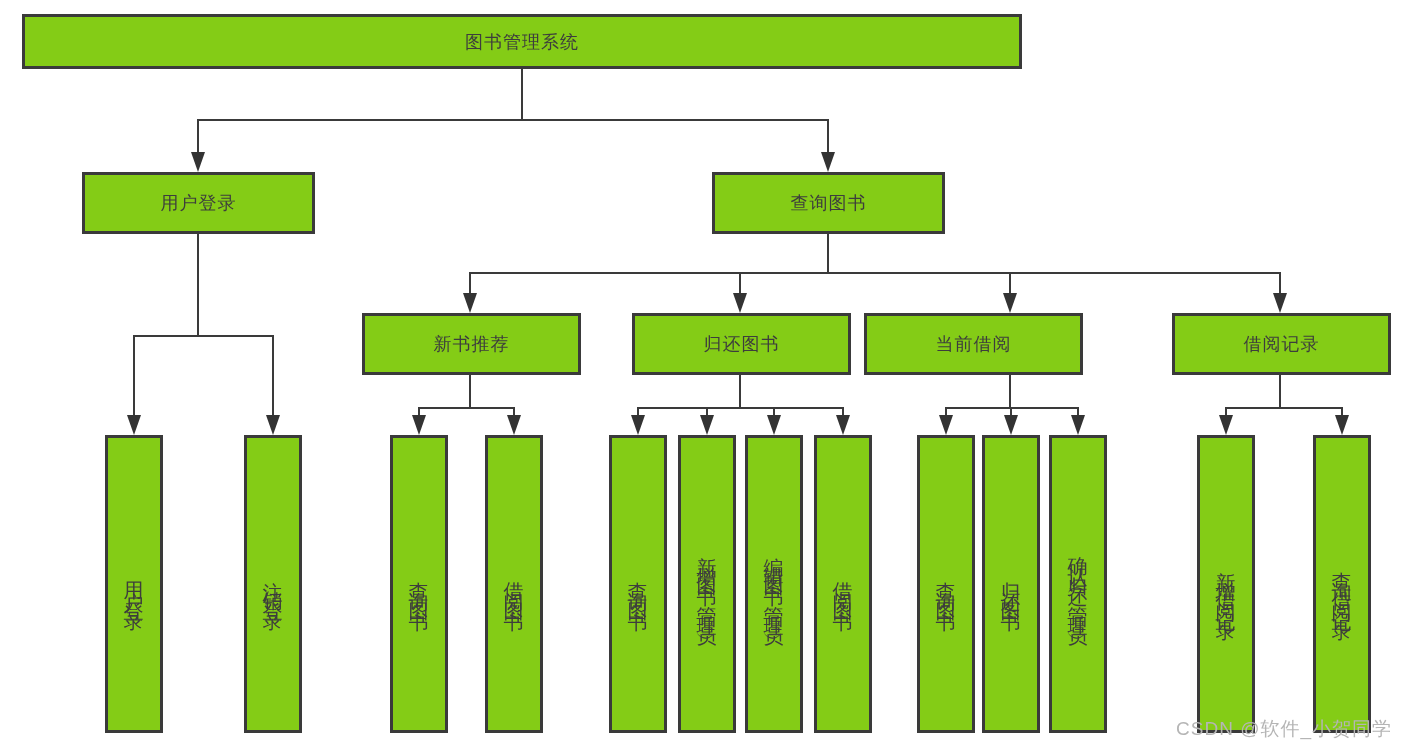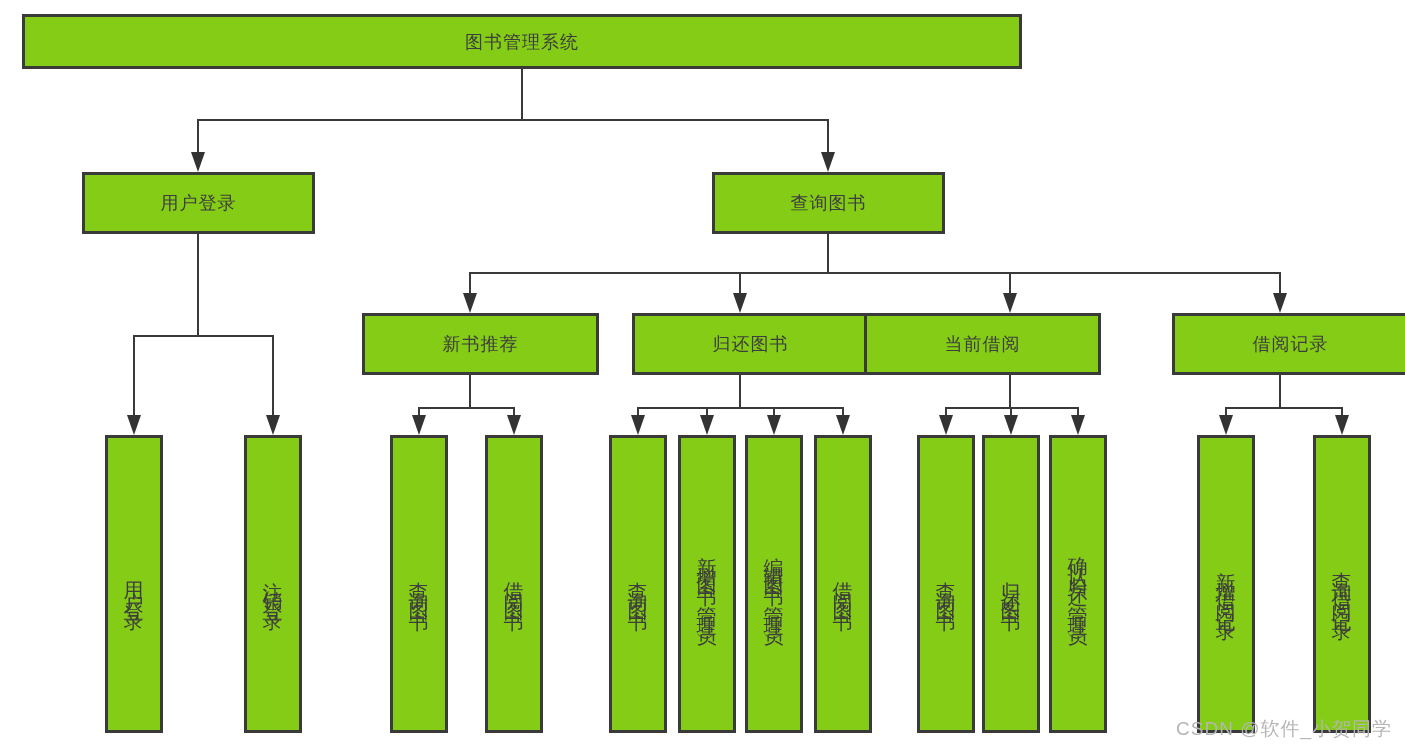--- a/index.html
+++ b/index.html
@@ -18,21 +18,21 @@
     display:flex;
     align-items:center;
     justify-content:center;
     color:#3d3d3d;
     font-size:18px;
     letter-spacing:1px;
     z-index:2;
   }
   .root-box  { left:22px;  top:14px;  width:1000px; height:55px; }
   .l2-box    { top:172px; width:233px; height:62px; }
-  .l3-box    { top:313px; width:237px; height:62px; }
+  .l3-box    { top:313px; width:219px; height:62px; }
   .leaf {
     top:435px; width:58px; height:298px;
     writing-mode:vertical-lr;
     text-orientation:mixed;
     font-size:20px;
     letter-spacing:10px;
     line-height:1;
     padding-top:4px;
   }
   .vl { position:absolute; width:2px;  background:#3a3a3a; z-index:1; }

